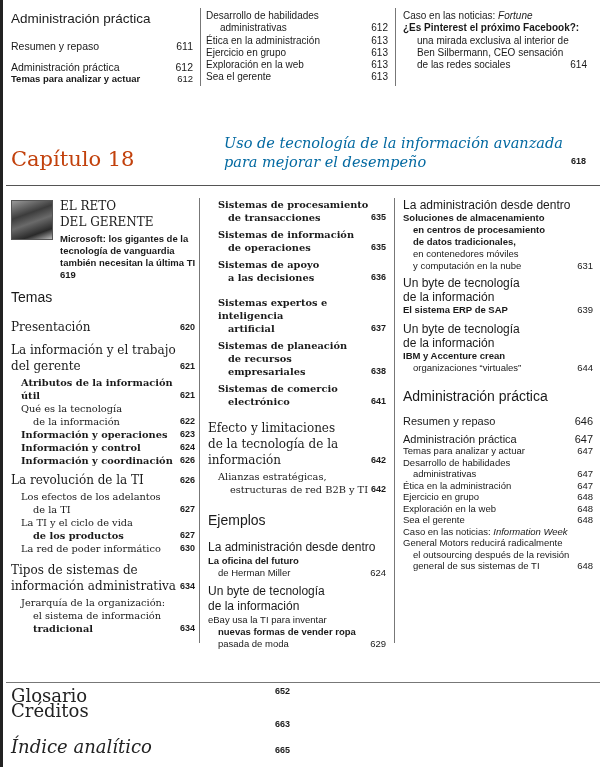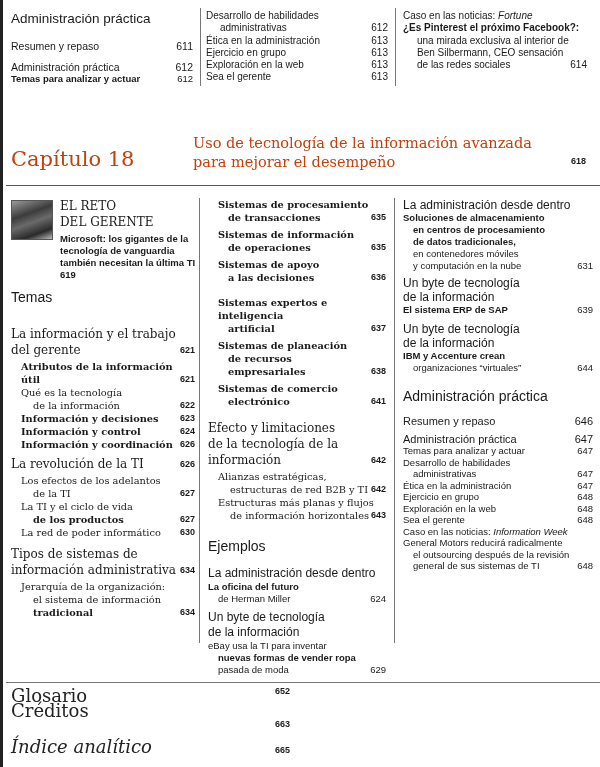--- a/index.html
+++ b/index.html
@@ -14,21 +14,21 @@
   .hline { position: absolute; height: 1px; background: #555; }
 
   
   .top-col { position: absolute; top: 10px; font-size: 10px; line-height: 12.3px; }
   .ind { padding-left: 14px; }
   .b { font-weight: bold; }
   .i { font-style: italic; }
 
   
   .chap-label { position: absolute; left: 8px; top: 147px; font-size: 21px; color: #c2410c; }
-  .chap-title { position: absolute; left: 190px; top: 134px; font-size: 14.5px; line-height: 19px; color: #c2410c; }
+  .chap-title { position: absolute; left: 221px; top: 134px; font-size: 14.5px; line-height: 19px; color: #0369a1; font-style: italic; }
   .chap-page { position: absolute; left: 568px; top: 156px; font-size: 9px; font-weight: bold; }
 
   .col1 { position: absolute; left: 8px; top: 198px; width: 184px; }
   .col2 { position: absolute; left: 205px; top: 198px; width: 178px; }
   .col3 { position: absolute; left: 400px; top: 198px; width: 190px; }
 
   .reto-img { position: absolute; left: 0px; top: 2px; width: 40px; height: 38px; background: linear-gradient(160deg,#9a9a9a 0%,#3c3c3c 35%,#6a6a6a 55%,#2a2a2a 80%,#bbb 100%); border: 1px solid #555; }
   .reto-title { position: absolute; left: 49px; top: 0; font-size: 12px; line-height: 16px; }
   .reto-desc { position: absolute; left: 49px; top: 35px; width: 140px; font-size: 9.5px; line-height: 12px; font-weight: bold; }
   .temas-h { position: absolute; left: 0; top: 91px; font-size: 14px; }
@@ -113,41 +113,45 @@
   <div class="col1">
     <div class="reto-img"></div>
     <div class="reto-title serif">
       <div>EL RETO</div>
       <div>DEL GERENTE</div>
     </div>
     <div class="reto-desc sans"><span>Microsoft: los gigantes de la tecnología de vanguardia también necesitan la última TI</span> <span>619</span></div>
     <div class="temas-h sans">Temas</div>
 
     <div class="abs serif" style="left:0;top:121px;width:184px;">
+      <div class="row s-main">
+          <span>Presentación</span>
+          <span class="pg pg9 sans">620</span>
+        </div>
 
       <div class="s-main" style="margin-top:7px;">
         <div>La información y el trabajo</div>
         <div class="row">
             <span>del gerente</span>
             <span class="pg pg9 sans">621</span>
           </div>
       </div>
       <div class="row s-sub hang" style="margin-top:2px;">
           <span class="b">Atributos de la información útil</span>
           <span class="pg pg9 sans">621</span>
         </div>
       <div class="s-sub">
         <div class="hang">Qué es la tecnología</div>
         <div class="row hang2">
             <span>de la información</span>
             <span class="pg pg9 sans">622</span>
           </div>
       </div>
       <div class="row s-sub hang">
-          <span class="b">Información y decisiones</span>
+          <span class="b">Información y operaciones</span>
           <span class="pg pg9 sans">623</span>
         </div>
       <div class="row s-sub hang">
           <span class="b">Información y control</span>
           <span class="pg pg9 sans">624</span>
         </div>
       <div class="row s-sub hang">
           <span class="b">Información y coordinación</span>
           <span class="pg pg9 sans">626</span>
         </div>
@@ -244,27 +248,20 @@
       <div class="row">
           <span>información</span>
           <span class="pg pg9 sans">642</span>
         </div>
     </div>
     <div class="s-sub" style="margin-top:2px;">
       <div class="hang">Alianzas estratégicas,</div>
       <div class="row hang2">
           <span>estructuras de red B2B y TI</span>
           <span class="pg pg9 sans">642</span>
-        </div>
-    </div>
-    <div class="s-sub">
-      <div class="hang">Estructuras más planas y flujos</div>
-      <div class="row hang2">
-          <span>de información horizontales</span>
-          <span class="pg pg9 sans">643</span>
         </div>
     </div>
 
     <div class="sans" style="margin-top:16px;font-size:14px;">Ejemplos</div>
     <div class="sans" style="margin-top:12px;font-size:9.5px;line-height:12px;">
       <div style="font-size:12px;line-height:15px;">La administración desde dentro</div>
       <div class="b">La oficina del futuro</div>
       <div class="row hang">
           <span>de Herman Miller</span>
           <span class="pg">624</span>

